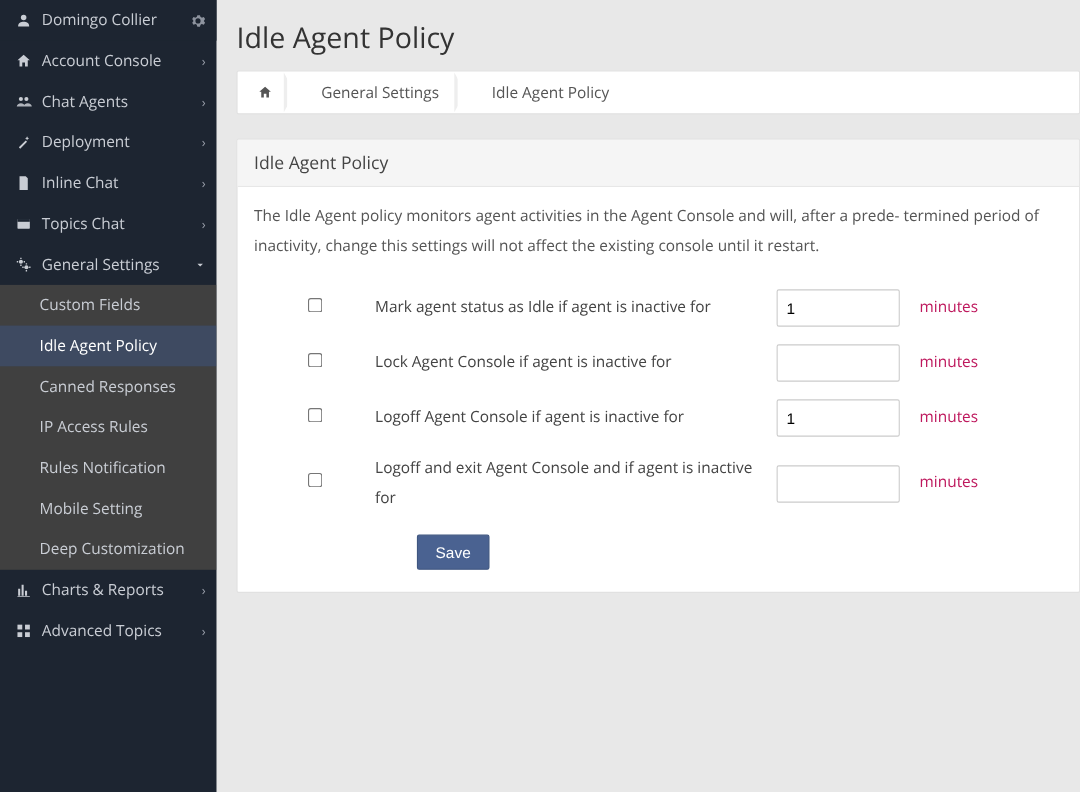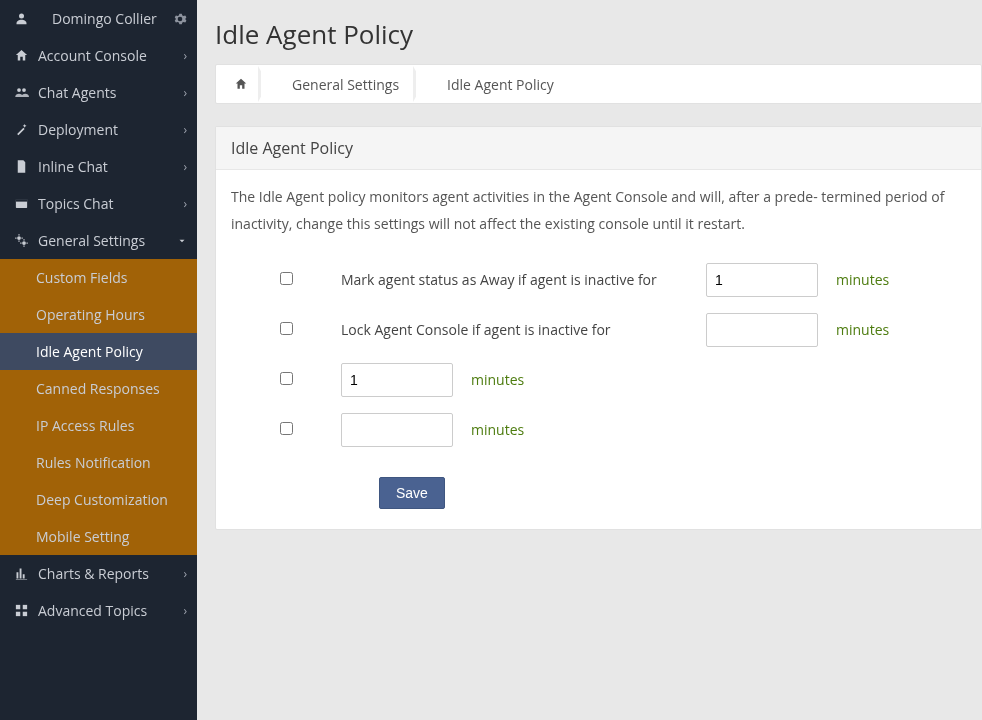--- a/index.html
+++ b/index.html
@@ -39,25 +39,24 @@
   align-items: center;
 }
 .sidebar-item .chev {
   position: absolute;
   right: 10px;
   color: #9aa0ab;
   font-size: 12px;
 }
 .sidebar-item.user {
   background: #1d2531;
-  gap: 14px;
 }
 .sidebar-item.expanded .chev { transform: none; }
 .sidebar-sub {
-  background: #a16207;
+  background: #404040;
 }
 .sidebar-sub .sub-item {
   padding: 9px 10px 9px 36px;
   cursor: pointer;
   color: #c9cdd4;
   font-size: 14px;
 }
 .sidebar-sub .sub-item.active {
   background: #3e4a61;
   color: #fff;
@@ -148,24 +147,24 @@
 .form-row .input-col input {
   width: 112px;
   height: 34px;
   border: 1px solid #ccc;
   border-radius: 2px;
   padding: 4px 8px;
   font-size: 14px;
 }
 .form-row .unit-col {
   padding-left: 12px;
-  color: #4d7c0f;
+  color: #be185d;
 }
 .btn-row {
-  margin-top: 22px;
+  margin-top: 12px;
   margin-left: 148px;
 }
 .btn-save {
   background: #4a6291;
   color: #fff;
   border: 1px solid #3f5680;
   padding: 7px 16px;
   font-size: 14px;
   border-radius: 2px;
   cursor: pointer;
@@ -257,27 +256,26 @@
     <span class="chev">
       <svg width="10" height="10" viewBox="0 0 24 24" fill="#c9cdd4">
           <path d="M6 9l6 6 6-6z"></path>
         </svg>
     </span>
 
   </div>
 
   <div class="sidebar-sub">
     <div class="sub-item"><span>Custom Fields</span></div>
-    <div class="sub-item"><span>Operating Hours</span></div>
     <div class="sub-item active"><span>Idle Agent Policy</span></div>
     <div class="sub-item"><span>Canned Responses</span></div>
     <div class="sub-item"><span>IP Access Rules</span></div>
     <div class="sub-item"><span>Rules Notification</span></div>
+    <div class="sub-item"><span>Mobile Setting</span></div>
     <div class="sub-item"><span>Deep Customization</span></div>
-    <div class="sub-item"><span>Mobile Setting</span></div>
   </div>
 
   <div class="sidebar-item">
     <span class="icon-slot">
       <svg width="15" height="15" viewBox="0 0 24 24" fill="#c9cdd4">
           <path d="M4 20V10h3v10zm5 0V4h3v16zm5 0v-7h3v7zM3 21h18v1H3z"></path>
         </svg>
     </span>
     <span>Charts &amp; Reports</span>
     <span class="chev">›</span>
@@ -318,40 +316,42 @@
 
   <div class="panel">
     <div class="panel-header">Idle Agent Policy</div>
     <div class="panel-body">
       <div>The Idle Agent policy monitors agent activities in the Agent Console and will, after a prede- termined period of inactivity, change this settings will not affect the existing console until it restart.</div>
 
       <div class="form-rows">
 
         <div class="form-row">
           <div class="cb-col"><input type="checkbox" style=""></div>
-          <div class="label-col">Mark agent status as Away if agent is inactive for</div>
+          <div class="label-col">Mark agent status as Idle if agent is inactive for</div>
           <div class="input-col"><input type="text" value="1" style=""></div>
           <div class="unit-col">minutes</div>
         </div>
 
         <div class="form-row">
           <div class="cb-col"><input type="checkbox" style=""></div>
           <div class="label-col">Lock Agent Console if agent is inactive for</div>
           <div class="input-col"><input type="text" value="" style=""></div>
           <div class="unit-col">minutes</div>
         </div>
 
         <div class="form-row">
           <div class="cb-col"><input type="checkbox" style=""></div>
+          <div class="label-col">Logoff Agent Console if agent is inactive for</div>
           <div class="input-col"><input type="text" value="1" style=""></div>
           <div class="unit-col">minutes</div>
         </div>
 
         <div class="form-row">
           <div class="cb-col"><input type="checkbox" style=""></div>
+          <div class="label-col">Logoff and exit Agent Console and if agent is inactive for</div>
           <div class="input-col"><input type="text" value="" style=""></div>
           <div class="unit-col">minutes</div>
         </div>
 
       </div>
 
       <div class="btn-row">
         <button class="btn-save">Save</button>
       </div>
     </div>

